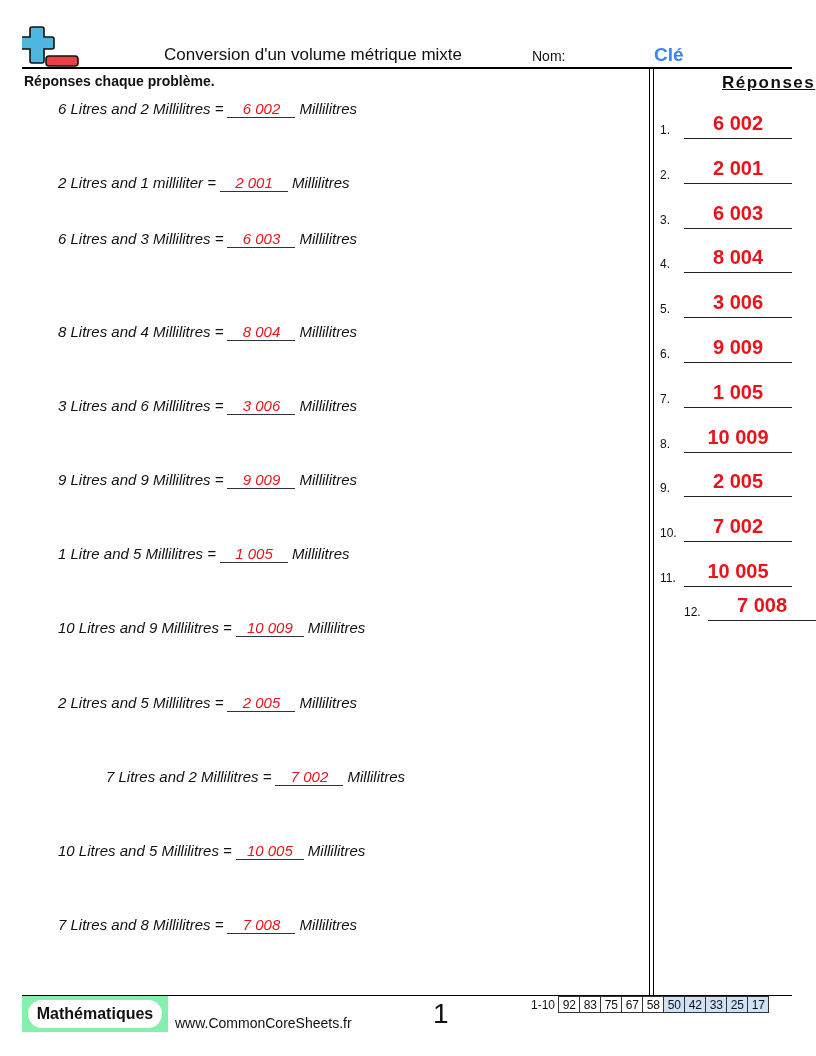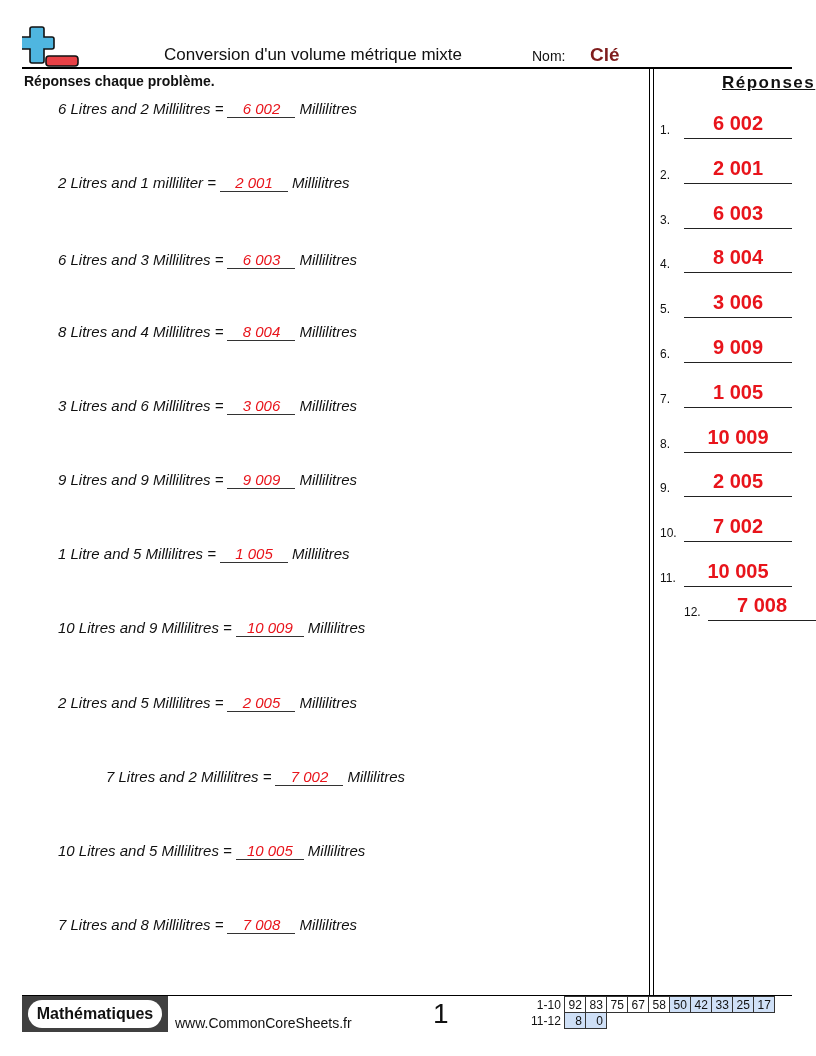--- a/index.html
+++ b/index.html
@@ -1,38 +1,38 @@
 <!DOCTYPE html>
 <html><head>
 <meta charset="utf-8">
 <style>
   html, body { margin: 0; padding: 0; background: #fff; }
   body { width: 816px; height: 1056px; position: relative; overflow: hidden;
          font-family: "Liberation Sans", sans-serif; color: #111; }
   .logo { position: absolute; left: 22px; top: 25px; width: 58px; height: 42px; }
   .title { position: absolute; left: 164px; top: 45px; font-size: 17px; }
   .nom-label { position: absolute; left: 532px; top: 48px; font-size: 14px; }
-  .nom-value { position: absolute; left: 590px; top: 44px; font-size: 19px; font-weight: bold; color: #7f1d1d; }
+  .nom-value { position: absolute; left: 654px; top: 44px; font-size: 19px; font-weight: bold; color: #3b82f6; }
   .header-rule { position: absolute; left: 22px; top: 67px; width: 770px; height: 2px; background: #000; }
   .instructions { position: absolute; left: 24px; top: 73px; font-size: 14px; font-weight: bold; }
   .divider { position: absolute; left: 649px; top: 69px; width: 1px; height: 927px; background: #000;
              box-shadow: 4px 0 0 #000; }
   .answers-title { position: absolute; left: 722px; top: 73px; font-size: 17px; font-weight: bold;
                    letter-spacing: 1.5px; text-decoration: underline; }
   .problem { position: absolute; left: 0; height: 24px; font-size: 15px; white-space: nowrap; }
   .problem .text { position: absolute; left: 58px; font-style: italic; }
   .blank { display: inline-block; border-bottom: 1px solid #333; text-align: center; color: #e8141b;
            margin: 0 4px; padding: 0 6px; min-width: 56px; }
   .ans-row { position: absolute; left: 660px; width: 132px; height: 30px; }
   .ans-row .n { position: absolute; left: 0; bottom: 2px; font-size: 12px; }
   .ans-row .line { position: absolute; left: 24px; right: 0; bottom: 0; border-bottom: 1px solid #222; }
   .ans-row .v { position: absolute; left: 24px; right: 0; bottom: 4px; text-align: center; color: #e8141b;
                 font-weight: bold; font-size: 20px; }
   .footer-rule { position: absolute; left: 22px; top: 995px; width: 770px; height: 1px; background: #000; }
-  .footer-badge { position: absolute; left: 22px; top: 996px; width: 146px; height: 36px; background: #404040; }
+  .footer-badge { position: absolute; left: 22px; top: 996px; width: 146px; height: 36px; background: #86efac; }
   .footer-badge span { position: absolute; left: 6px; top: 4px; right: 6px; bottom: 4px; background: #fff;
                        border-radius: 14px; font-weight: bold; font-size: 16px; text-align: center; line-height: 28px; }
   .site { position: absolute; left: 175px; top: 1015px; font-size: 14px; }
   .page-num { position: absolute; left: 433px; top: 998px; font-size: 28px; }
   .score-table { position: absolute; left: 528px; top: 996px; border-collapse: collapse; font-size: 12px; }
   .score-table td { border: 1px solid #333; padding: 0 3px; height: 15px; text-align: right; min-width: 14px; }
   .score-table td.lbl { border: none; text-align: right; padding-right: 3px; }
   .score-table td.hl { background: #cfe0f7; }
   .score-table td.none { border: none; }
 </style>
@@ -53,21 +53,21 @@
 <div class="divider"></div>
 <div class="answers-title">Réponses</div>
 
 <div id="problems">
     <div class="problem" style="top: 100px; width: 640px;">
       <span class="text"><span>6 Litres and 2 Millilitres =</span><span class="blank">6 002</span><span>Millilitres</span></span>
     </div>
     <div class="problem" style="top: 174.2px; width: 640px;">
       <span class="text"><span>2 Litres and 1 milliliter =</span><span class="blank">2 001</span><span>Millilitres</span></span>
     </div>
-    <div class="problem" style="top: 251px; width: 640px;">
+    <div class="problem" style="top: 230px; width: 640px;">
       <span class="text"><span>6 Litres and 3 Millilitres =</span><span class="blank">6 003</span><span>Millilitres</span></span>
     </div>
     <div class="problem" style="top: 322.6px; width: 640px;">
       <span class="text"><span>8 Litres and 4 Millilitres =</span><span class="blank">8 004</span><span>Millilitres</span></span>
     </div>
     <div class="problem" style="top: 396.8px; width: 640px;">
       <span class="text"><span>3 Litres and 6 Millilitres =</span><span class="blank">3 006</span><span>Millilitres</span></span>
     </div>
     <div class="problem" style="top: 471px; width: 640px;">
       <span class="text"><span>9 Litres and 9 Millilitres =</span><span class="blank">9 009</span><span>Millilitres</span></span>
@@ -168,27 +168,14 @@
         <td class="cell">83</td>
         <td class="cell">75</td>
         <td class="cell">67</td>
         <td class="cell">58</td>
         <td class="cell hl">50</td>
         <td class="cell hl">42</td>
         <td class="cell hl">33</td>
         <td class="cell hl">25</td>
         <td class="cell hl">17</td>
       </tr>
-      <tr>
-        <td class="lbl">11-12</td>
-        <td class="cell hl">8</td>
-        <td class="cell hl">0</td>
-        <td class="none"></td>
-        <td class="none"></td>
-        <td class="none"></td>
-        <td class="none"></td>
-        <td class="none"></td>
-        <td class="none"></td>
-        <td class="none"></td>
-        <td class="none"></td>
-      </tr>
     </tbody>
   </table>
 
 </body></html>

